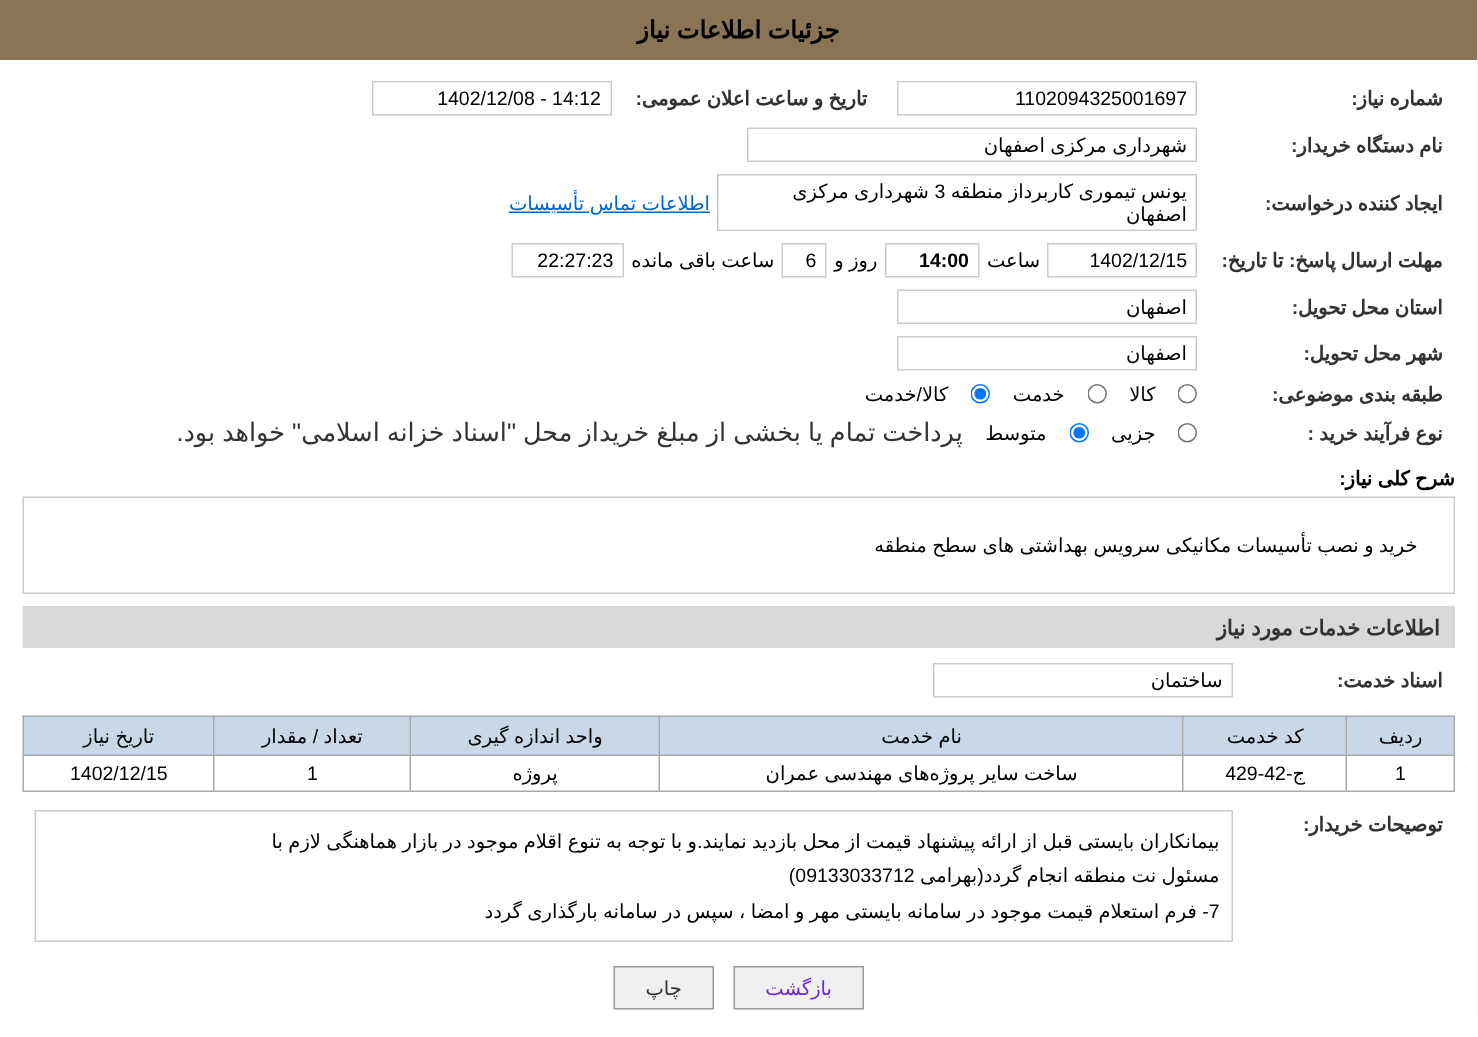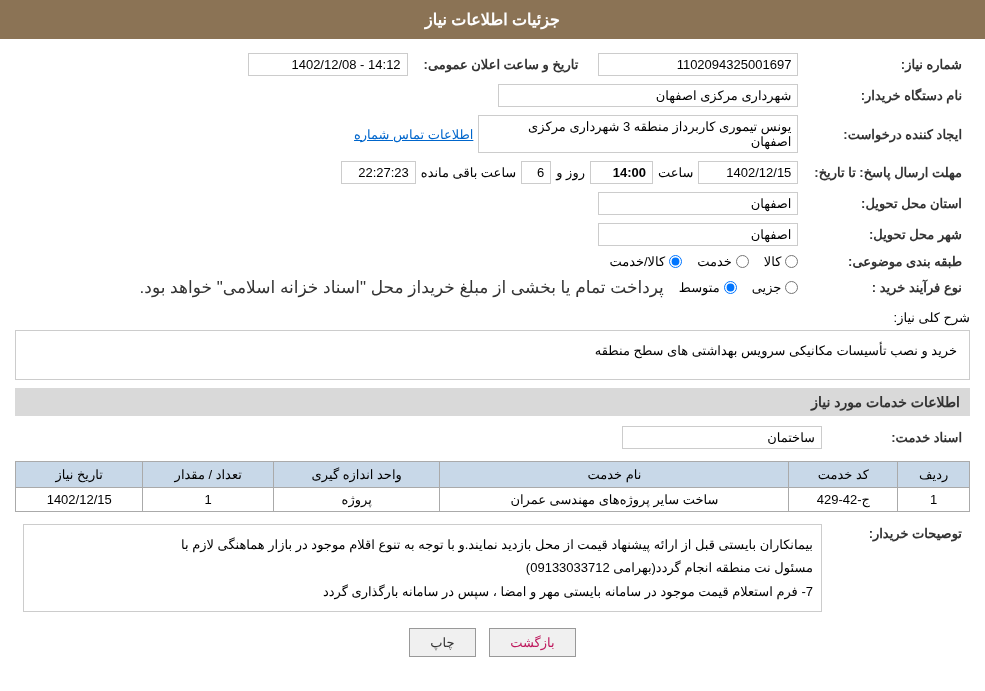--- a/index.html
+++ b/index.html
@@ -10,21 +10,21 @@
       direction: rtl;
     }
     .page-wrapper {
       max-width: 985px;
       margin: 0 auto;
       background: #fff;
       min-height: 691px;
     }
     .header-bar {
       background: #8B7355;
-      color: #ffffff;
+      color: #000000;
       text-align: center;
       padding: 10px 16px;
       font-size: 16px;
       font-weight: bold;
     }
     .content {
       padding: 10px 15px;
     }
     .info-table {
       width: 100%;
@@ -60,30 +60,30 @@
       color: #333;
     }
     .radio-group {
       display: flex;
       align-items: center;
       gap: 15px;
     }
     .radio-item {
       display: flex;
       align-items: center;
-      gap: 4px;
+      gap: 15px;
     }
     .link-text {
       color: #0066cc;
       text-decoration: underline;
       cursor: pointer;
     }
     .description-box {
       border: 1px solid #ccc;
-      padding: 12px;
+      padding: 24px;
       min-height: 50px;
       background: #fff;
       text-align: right;
       width: 100%;
     }
     .services-table {
       width: 100%;
       border-collapse: collapse;
       margin-top: 6px;
     }
@@ -118,21 +118,21 @@
     .btn {
       padding: 6px 20px;
       margin: 0 5px;
       border: 1px solid #999;
       cursor: pointer;
       font-size: 13px;
       font-family: Tahoma, Arial, sans-serif;
     }
     .btn-back {
       background: #f0f0f0;
-      color: #be185d;
+      color: #6d28d9;
       text-align: center;
     }
     .btn-print {
       background: #f0f0f0;
       color: #333;
     }
     .watermark-area {
       position: relative;
     }
     .row-inline {
@@ -172,21 +172,21 @@
         <td class="value-cell" colspan="3">
           <div class="input-box" style="width:300px;">شهرداری مرکزی اصفهان</div>
         </td>
       </tr>
 
       <tr>
         <td class="label-cell">ایجاد کننده درخواست:</td>
         <td class="value-cell" colspan="3">
           <div class="row-inline">
             <div class="input-box" style="width:320px;">یونس تیموری کاربرداز منطقه 3 شهرداری مرکزی اصفهان</div>
-            <span class="link-text">اطلاعات تماس شماره</span>
+            <span class="link-text">اطلاعات تماس تأسیسات</span>
           </div>
         </td>
       </tr>
 
       <tr>
         <td class="label-cell">مهلت ارسال پاسخ: تا تاریخ:</td>
         <td class="value-cell" colspan="3">
           <div class="row-inline">
             <div class="input-box ltr-text" style="width:100px;">1402/12/15</div>
             <span>ساعت</span>
@@ -248,21 +248,21 @@
               </label>
             </div>
             <span style="margin-right:10px; color:#333; font-size:17px;">پرداخت تمام یا بخشی از مبلغ خریداز محل "اسناد خزانه اسلامی" خواهد بود.</span>
           </div>
         </td>
       </tr>
     </tbody>
       </table>
 
     <div class="row-inline" style="margin-bottom:8px; align-items:flex-start;">
-      <span style="font-weight:normal; white-space:nowrap; min-width:100px;">شرح کلی نیاز:</span>
+      <span style="font-weight:bold; white-space:nowrap; min-width:100px;">شرح کلی نیاز:</span>
       <div class="description-box" style="min-height:50px;">خرید و نصب تأسیسات مکانیکی سرویس بهداشتی های سطح منطقه</div>
     </div>
 
     <div class="section-title">اطلاعات خدمات مورد نیاز</div>
 
     <table class="info-table">
       <tbody>
           <tr>
         <td class="label-cell">اسناد خدمت:</td>
         <td class="value-cell">

